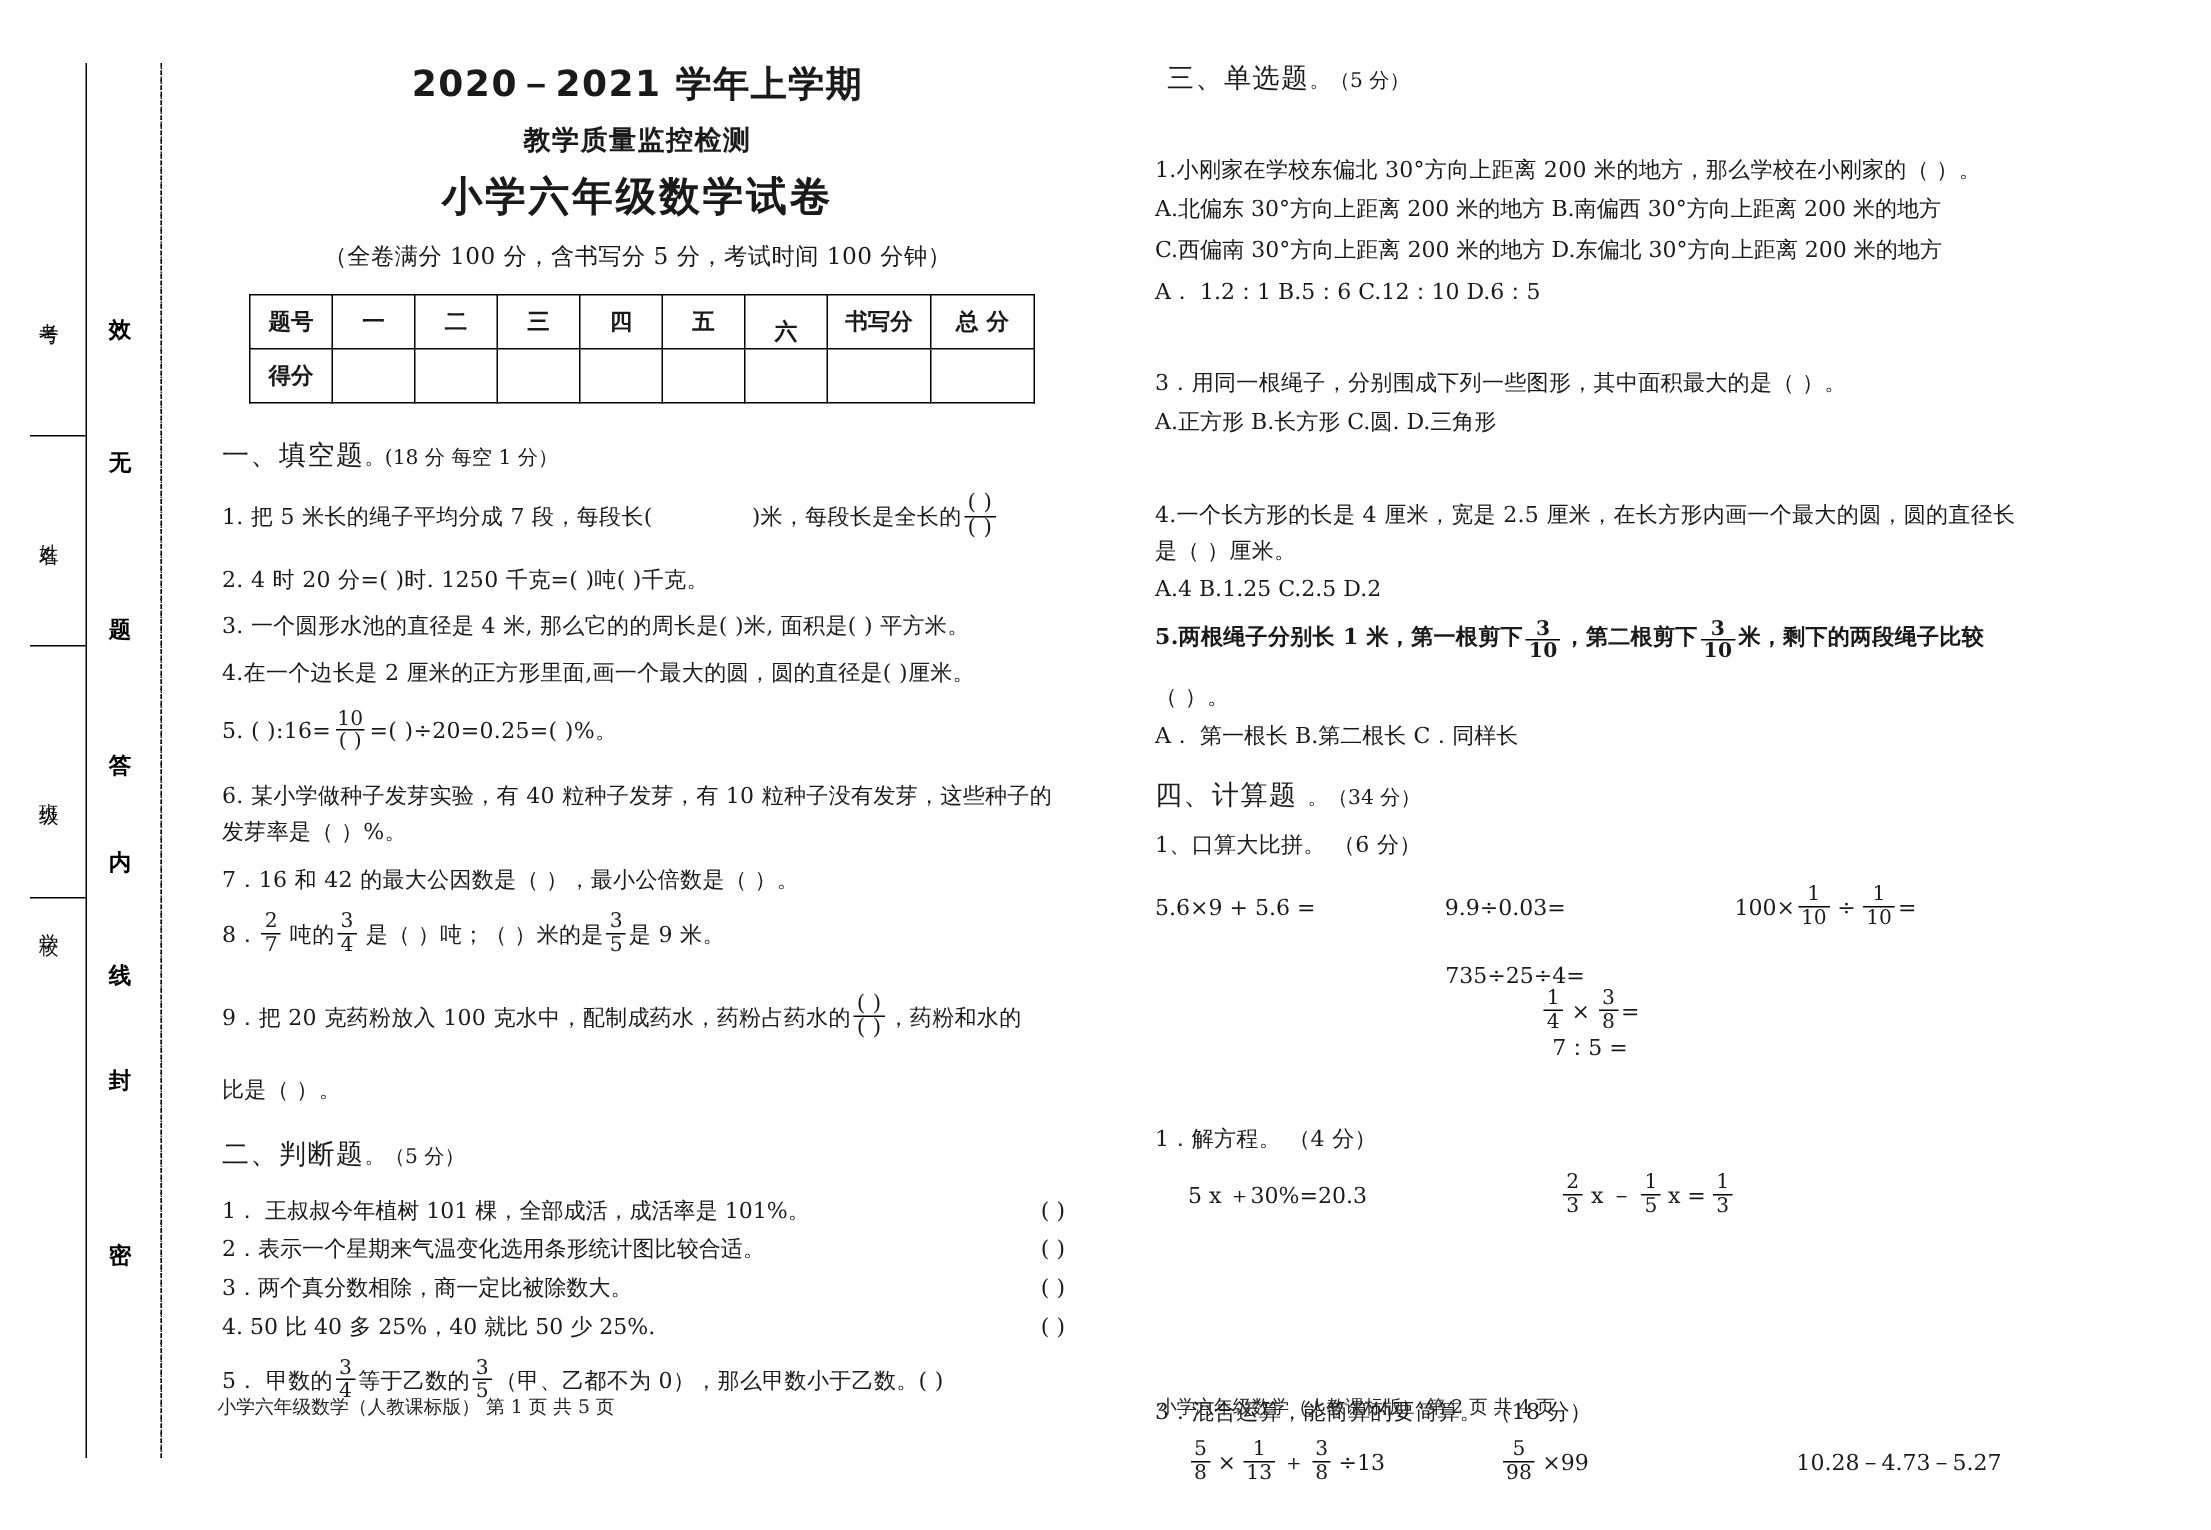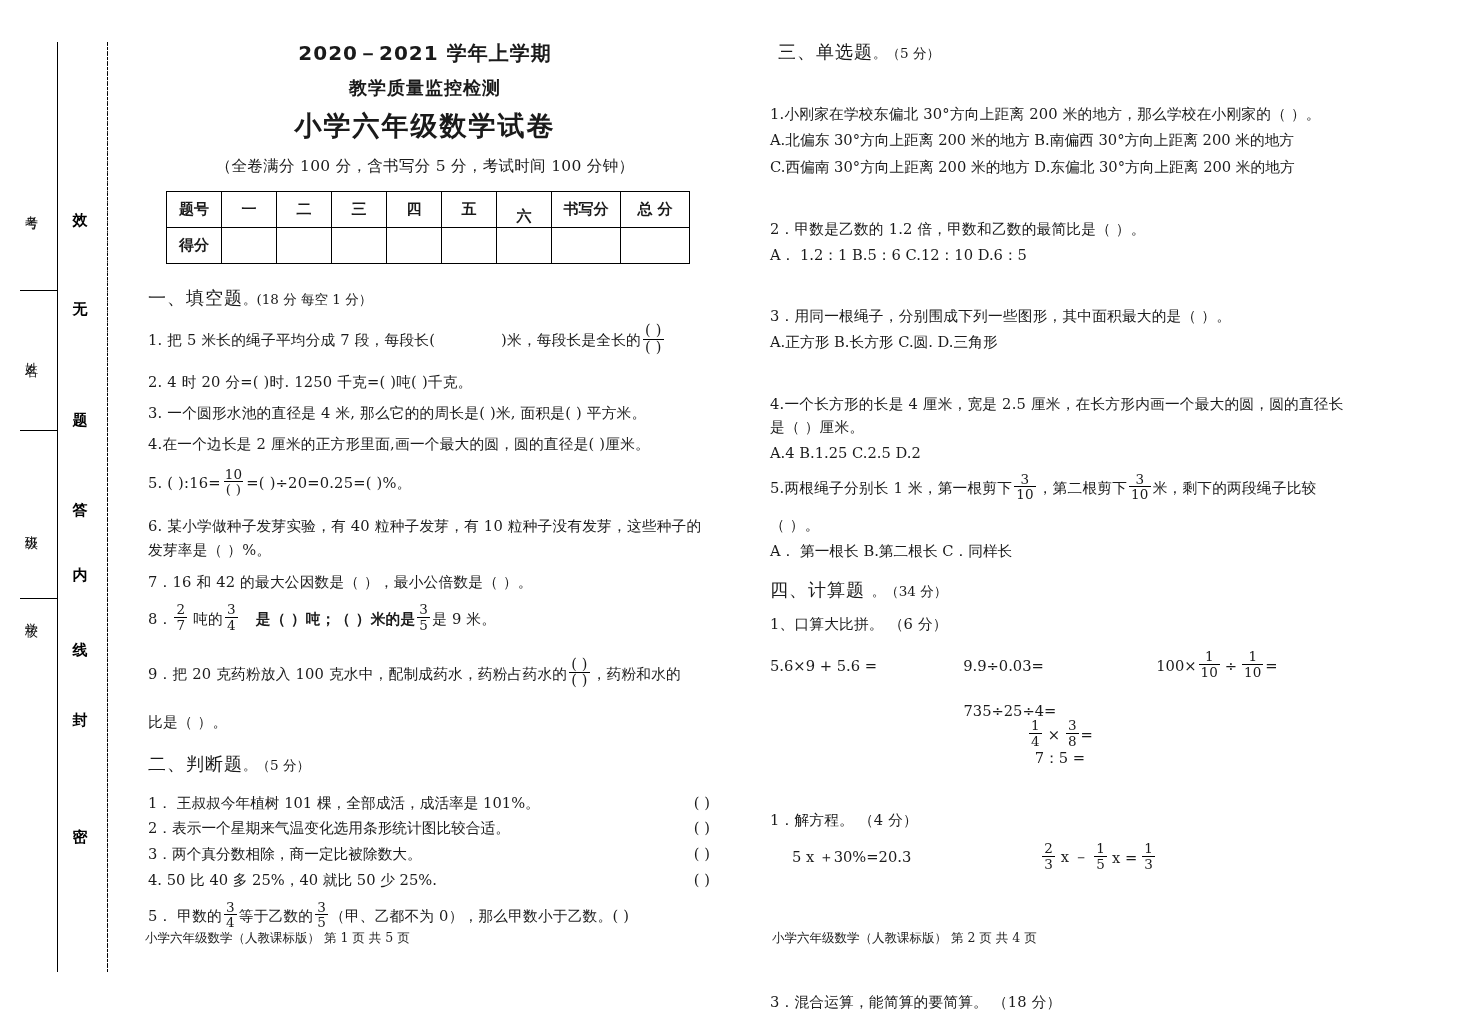--- a/index.html
+++ b/index.html
@@ -41,21 +41,21 @@
     color:#000;
   }
   .info-line{position:absolute;left:20px;width:37px;border-top:1.2px solid #000;height:0;}
 
   
   #content{position:absolute;left:140px;top:40px;width:1310px;height:960px;}
   #col-left{position:absolute;left:0;top:0;width:570px;}
   #col-right{position:absolute;left:630px;top:0;width:580px;}
 
   
-  .title-1{text-align:center;font-size:20px;font-weight:bold;
+  .title-1{text-align:center;font-size:24px;font-weight:bold;
       font-family:"DejaVu Sans","Liberation Sans",sans-serif;letter-spacing:1px;margin:0 0 9px 0;}
   .title-2{text-align:center;font-size:18px;font-weight:bold;
       font-family:"DejaVu Sans","Liberation Sans",sans-serif;letter-spacing:1px;margin:0 0 8px 0;}
   .title-3{text-align:center;font-size:27px;font-weight:bold;
       font-family:"DejaVu Sans","Liberation Sans",sans-serif;letter-spacing:2px;margin:0 0 12px 0;}
   .subtitle{text-align:center;font-size:15.5px;margin:0 0 14px 0;letter-spacing:.3px;}
 
   
   table.score{border-collapse:collapse;width:520px;margin:0 auto 0 26px;table-layout:fixed;}
   table.score td{border:1.4px solid #000;height:33px;text-align:center;
@@ -200,21 +200,21 @@
         <span>8．</span>
         <span class="frac">
           <span class="num">2</span>
           <span class="den">7</span>
         </span>
         <span style="margin-left:4px;">吨的</span>
         <span class="frac">
           <span class="num">3</span>
           <span class="den">4</span>
         </span>
-        <span style="margin-left:16px;font-weight:bold;">是（            ）吨；（      ）米的是</span>
+        <span style="margin-left:4px;">是（            ）吨；（      ）米的是</span>
         <span class="frac">
           <span class="num">3</span>
           <span class="den">5</span>
         </span>
         <span>是 9 米。</span>
       </div>
 
       <div class="q indent" style="display:flex;align-items:center;margin-top:24px;">
         <span>9．把 20 克药粉放入 100 克水中，配制成药水，药粉占药水的</span>
         <span class="frac big">
@@ -264,28 +264,27 @@
 
     <div id="col-right">
 
       <div class="sec-row" style="margin-top:0;margin-bottom:12px;">
         <span class="sec-head">三、单选题</span><span class="sec-points">。（5 分）</span>
       </div>
 
       <div class="q tight">1.小刚家在学校东偏北 30°方向上距离 200 米的地方，那么学校在小刚家的（         ）。</div>
       <div class="opts">A.北偏东 30°方向上距离 200 米的地方   B.南偏西 30°方向上距离 200 米的地方</div>
       <div class="opts">C.西偏南 30°方向上距离 200 米的地方   D.东偏北 30°方向上距离 200 米的地方</div>
-      <div class="q tight">2．甲数是乙数的 1.2 倍，甲数和乙数的最简比是（          ）。</div>
       <div class="opts">A． 1.2：1   B.5：6   C.12：10     D.6：5</div>
       <div class="q tight">3．用同一根绳子，分别围成下列一些图形，其中面积最大的是（            ）。</div>
       <div class="opts">A.正方形   B.长方形   C.圆.     D.三角形</div>
       <div class="q tight">4.一个长方形的长是 4 厘米，宽是 2.5 厘米，在长方形内画一个最大的圆，圆的直径长是（          ）厘米。</div>
       <div class="opts">A.4     B.1.25     C.2.5        D.2</div>
 
-      <div class="q" style="display:flex;align-items:center;margin-top:8px;margin-bottom:6px;">
+      <div class="q" style="display:flex;align-items:flex-start;margin-top:8px;margin-bottom:6px;font-weight:bold;">
         <span>5.两根绳子分别长 1 米，第一根剪下</span>
         <span class="frac">
           <span class="num">3</span>
           <span class="den">10</span>
         </span>
         <span>，第二根剪下</span>
         <span class="frac">
           <span class="num">3</span>
           <span class="den">10</span>
         </span>

